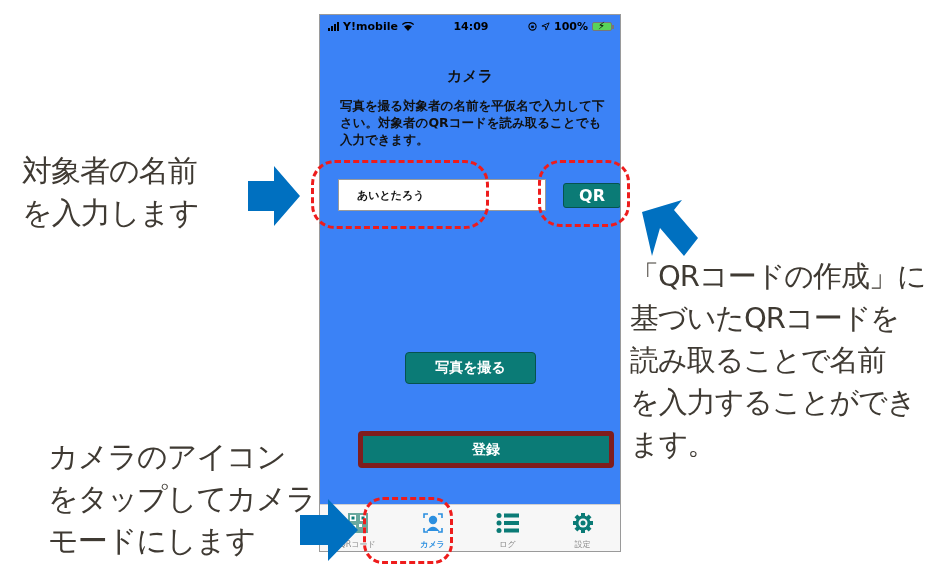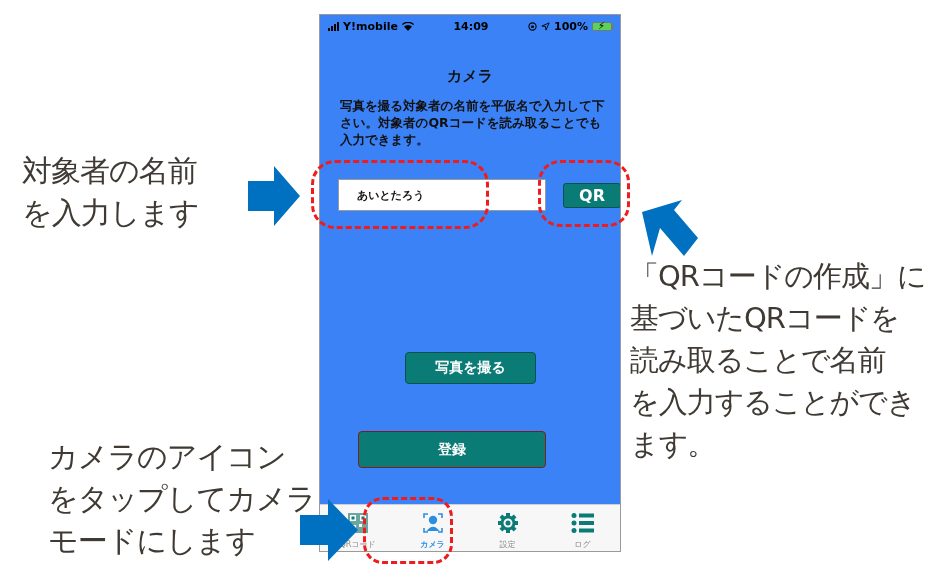--- a/index.html
+++ b/index.html
@@ -43,22 +43,22 @@
     position: absolute; top: 168px; left: 243px; width: 58px; height: 25px;
     background: #0b7b76; color: #fff; border: 1px solid #06524f; border-radius: 3px;
     font-size: 16px; font-weight: bold; display: flex; align-items: center; justify-content: center;
   }
   .photo-button {
     position: absolute; top: 337px; left: 85px; width: 131px; height: 32px;
     background: #0b7b76; color: #fff; border: 1px solid #06524f; border-radius: 4px;
     font-size: 14px; font-weight: bold; display: flex; align-items: center; justify-content: center;
   }
   .register-button {
-    position: absolute; top: 416px; left: 38px; width: 188px; height: 37px;
-    background: #0b7b76; color: #fff; border: 1px solid #7f1d1d; border-radius: 4px;
+    position: absolute; top: 416px; left: 38px; width: 256px; height: 37px;
+    background: #0b7b76; color: #fff; border: 5px solid #7f1d1d; border-radius: 4px;
     font-size: 14px; font-weight: bold; display: flex; align-items: center; justify-content: center;
   }
 
   .tabbar {
     position: absolute; left: 0; top: 489px; width: 100%; height: 49px;
     background: #f7f7f7; border-top: 1px solid #d0d0d0;
     display: flex;
   }
   .tab { flex: 1; display: flex; flex-direction: column; align-items: center; justify-content: flex-start; padding-top: 6px; }
   .tab-icon { width: 24px; height: 24px; display: flex; align-items: center; justify-content: center; }
@@ -141,49 +141,49 @@
         <svg width="22" height="22" viewBox="0 0 22 22">
           <path d="M2 6 V2 H6 M16 2 H20 V6 M2 16 V20 H6 M16 20 H20 V16" stroke="#2b8fe0" stroke-width="1.6" fill="none"></path>
           <circle cx="11" cy="8" r="4.2" fill="#2b8fe0"></circle>
           <path d="M4.5 19 Q11 10.5 17.5 19 Z" fill="#2b8fe0"></path>
         </svg>
       </span>
       <span class="tab-label">カメラ</span>
     </div>
     <div class="tab">
       <span class="tab-icon">
+        <svg width="24" height="22" viewBox="0 0 24 22">
+          <g fill="#0b7b76">
+            <circle cx="3" cy="3.5" r="2.5"></circle>
+              <rect x="8" y="1.5" width="15" height="4"></rect>
+            <circle cx="3" cy="11" r="2.5"></circle>
+              <rect x="8" y="9" width="15" height="4"></rect>
+            <circle cx="3" cy="18.5" r="2.5"></circle>
+              <rect x="8" y="16.5" width="15" height="4"></rect>
+          </g>
+        </svg>
+      </span>
+      <span class="tab-label">ログ</span>
+    </div>
+    <div class="tab">
+      <span class="tab-icon">
         <svg width="22" height="22" viewBox="0 0 22 22">
           <g fill="#0b7b76">
             <rect x="9" y="1" width="4" height="20"></rect>
             <rect x="1" y="9" width="20" height="4"></rect>
             <rect x="9" y="1" width="4" height="20" transform="rotate(45 11 11)"></rect>
             <rect x="9" y="1" width="4" height="20" transform="rotate(-45 11 11)"></rect>
             <circle cx="11" cy="11" r="7.5"></circle>
           </g>
           <circle cx="11" cy="11" r="4.5" fill="#f7f7f7"></circle>
           <circle cx="11" cy="11" r="2.5" fill="#0b7b76"></circle>
         </svg>
       </span>
       <span class="tab-label">設定</span>
     </div>
-    <div class="tab">
-      <span class="tab-icon">
-        <svg width="24" height="22" viewBox="0 0 24 22">
-          <g fill="#0b7b76">
-            <circle cx="3" cy="3.5" r="2.5"></circle>
-              <rect x="8" y="1.5" width="15" height="4"></rect>
-            <circle cx="3" cy="11" r="2.5"></circle>
-              <rect x="8" y="9" width="15" height="4"></rect>
-            <circle cx="3" cy="18.5" r="2.5"></circle>
-              <rect x="8" y="16.5" width="15" height="4"></rect>
-          </g>
-        </svg>
-      </span>
-      <span class="tab-label">ログ</span>
-    </div>
   </div>
 </div>
 
 <div class="note" style="left:22px; top:150px;">対象者の名前
 を入力します</div>
 <div class="note" style="left:630px; top:255px; font-size:29px;">「QRコードの作成」に
 基づいたQRコードを
 読み取ることで名前
 を入力することができ
 ます。</div>

